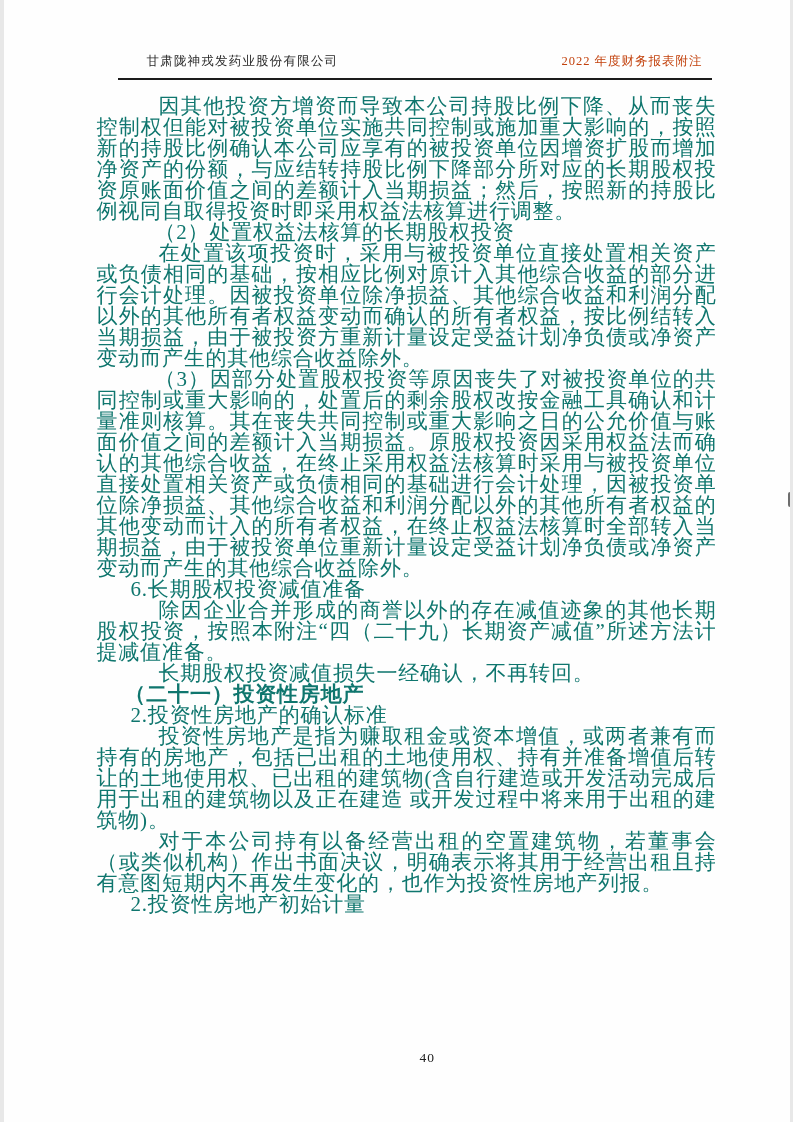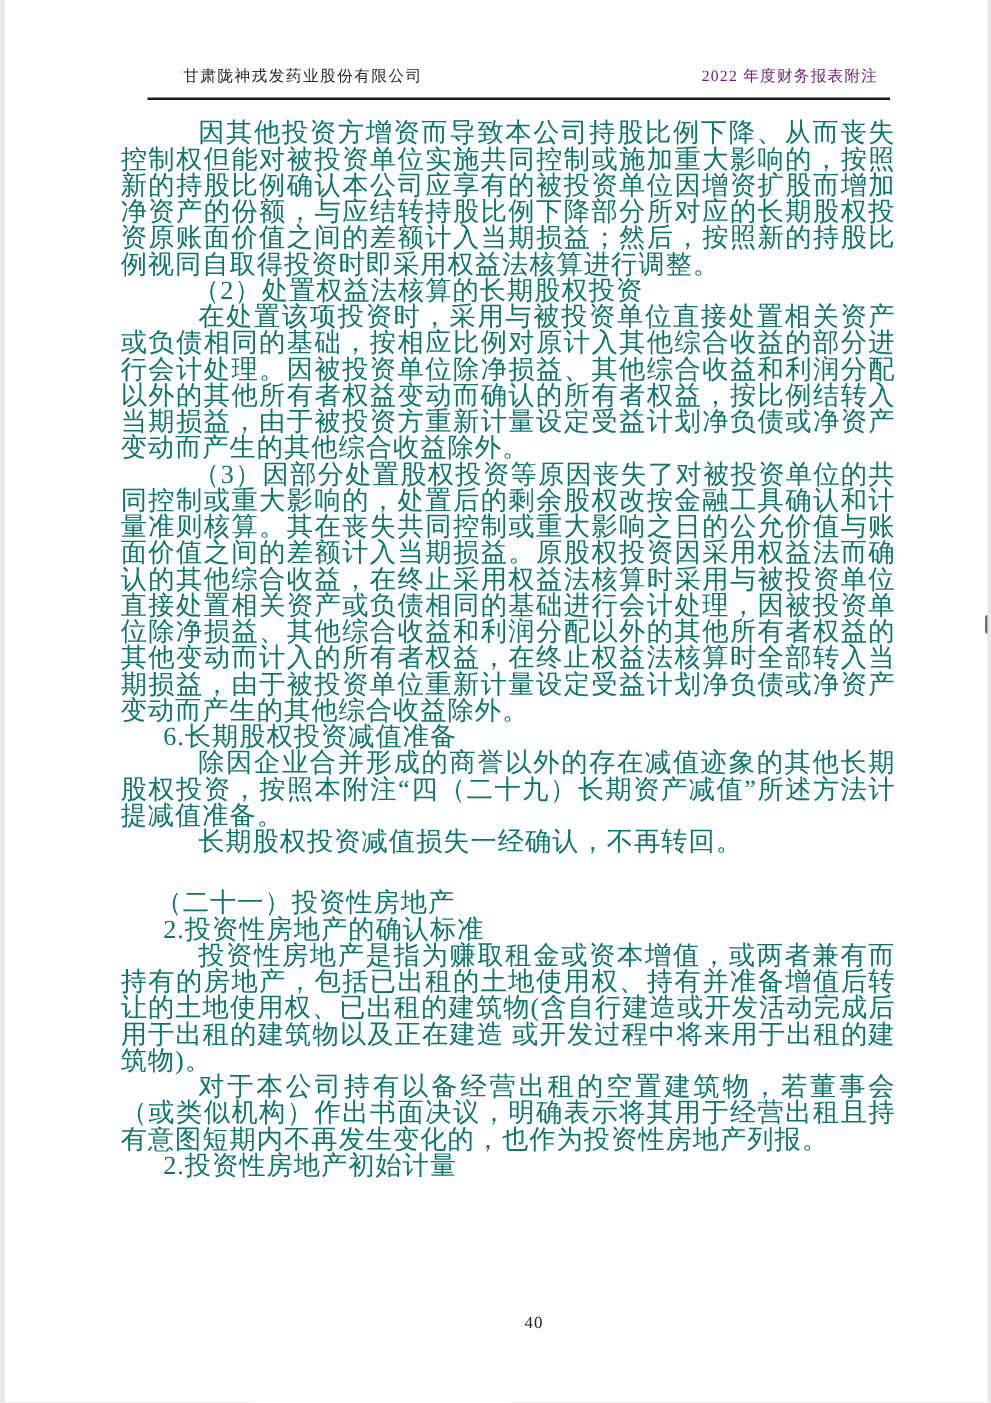--- a/index.html
+++ b/index.html
@@ -14,21 +14,21 @@
     box-sizing:border-box;
   }
   
   .hdr-left{
     position:absolute;left:143px;top:53px;
     font-size:12.5px;letter-spacing:1.2px;color:#2a2a2a;
     white-space:nowrap;
   }
   .hdr-right{
     position:absolute;right:87px;top:53px;
-    font-size:12.5px;letter-spacing:1px;color:#701a75;
+    font-size:12.5px;letter-spacing:1px;color:#c2410c;
     white-space:nowrap;
   }
   .hdr-rule{
     position:absolute;left:114px;top:78px;
     width:594px;height:2px;background:#1c1c1c;
   }
   
   .body-text{
     position:absolute;left:93px;top:96px;width:620px;
   }
@@ -36,21 +36,21 @@
     margin:0;
     font-size:21px;
     line-height:21px;
     letter-spacing:0.8px;
     text-align:justify;
     color:#0f766e;
   }
   p.para{text-indent:62px;}
   p.para-paren{text-indent:58px;}
   p.head-num{text-indent:34px;}
-  p.head-bold{text-indent:28px;font-weight:normal;margin-top:28px;}
+  p.head-bold{text-indent:28px;font-weight:bold;}
   
   .page-number{
     position:absolute;left:416px;top:1050px;
     font-size:13.5px;color:#222;letter-spacing:1px;
   }
   
   .scan-line{
     position:absolute;left:787px;top:42px;
     width:1px;height:520px;background:rgba(40,40,40,0.18);
   }

